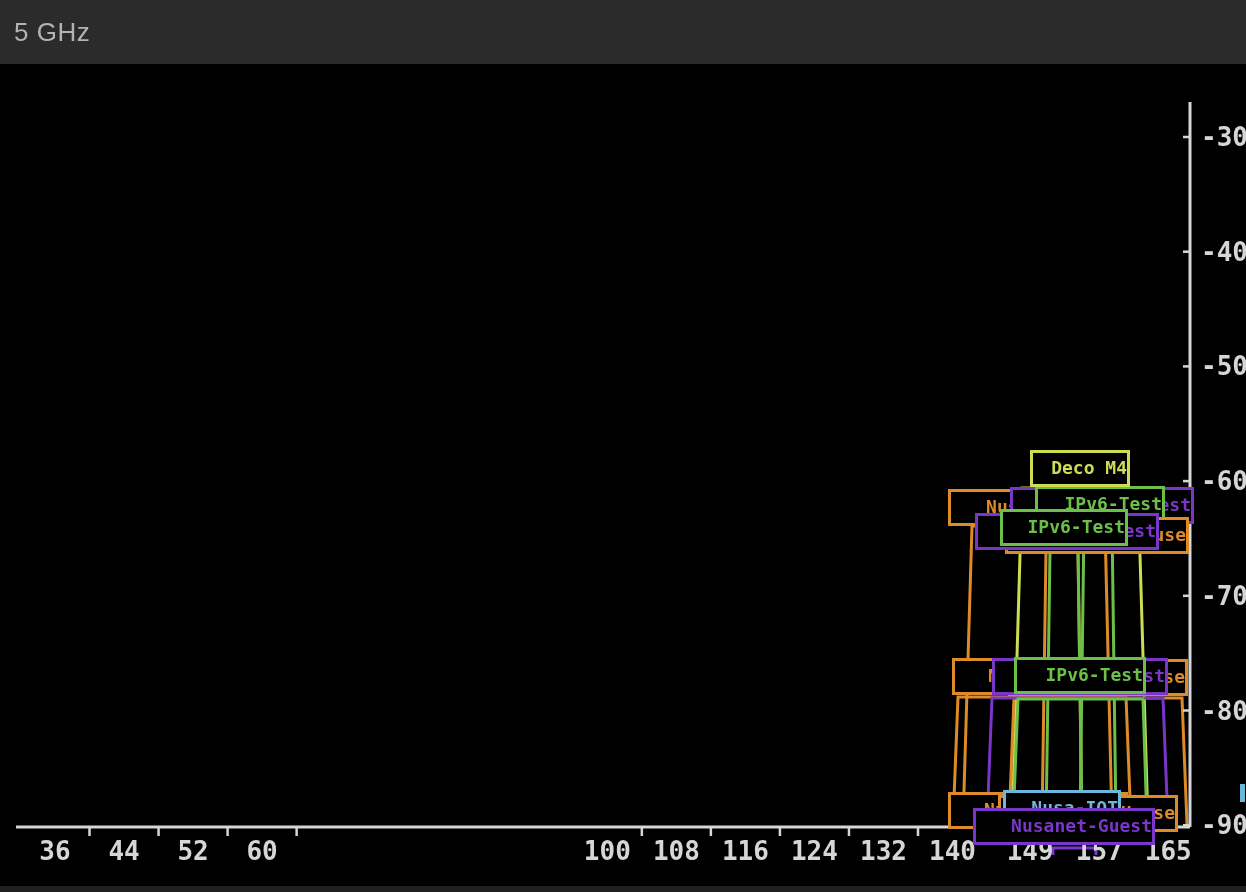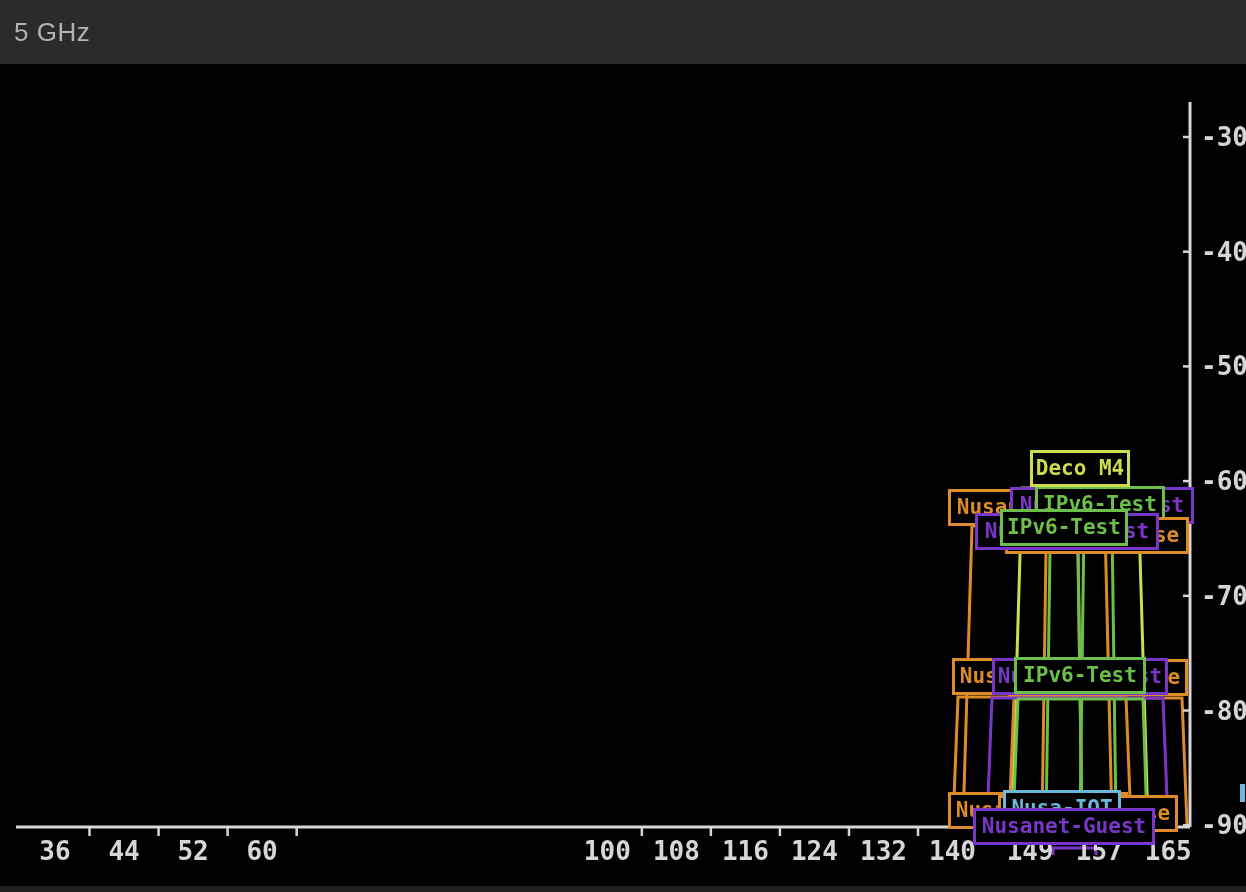--- a/index.html
+++ b/index.html
@@ -5,22 +5,22 @@
   html,body{margin:0;padding:0;background:#000;}
   #screen{position:relative;width:1246px;height:892px;background:#ffffff;overflow:hidden;
           font-family:"DejaVu Sans Mono", monospace;}
   #titlebar{position:absolute;left:0;top:0;width:1246px;height:64px;background:#2b2b2b;
             display:flex;align-items:center;}
   #titlebar span{color:#b3b3b3;font-family:"Liberation Sans", sans-serif;
                  font-size:26px;margin-left:14px;letter-spacing:0.5px;}
   #plotwrap{position:absolute;left:0;top:64px;width:1246px;height:828px;background:#000;}
   svg{position:absolute;left:0;top:0;}
   .netlabel{position:absolute;box-sizing:border-box;height:37px;background:#000;
-            border:3px solid;font-weight:bold;font-size:21px;line-height:30px;
-            text-align:center;white-space:nowrap;overflow:hidden;}
+            border:3px solid;font-weight:bold;font-size:18px;line-height:30px;
+            text-align:right;white-space:nowrap;overflow:hidden;}
   #edge-sliver{position:absolute;background:#6cb8dc;}
   #bottomstrip{position:absolute;left:0;top:886px;width:1246px;height:6px;background:#202020;}
 </style>
 </head>
 <body>
 
 <div id="screen">
   <div id="titlebar">
     <span>5 GHz</span>
   </div>

